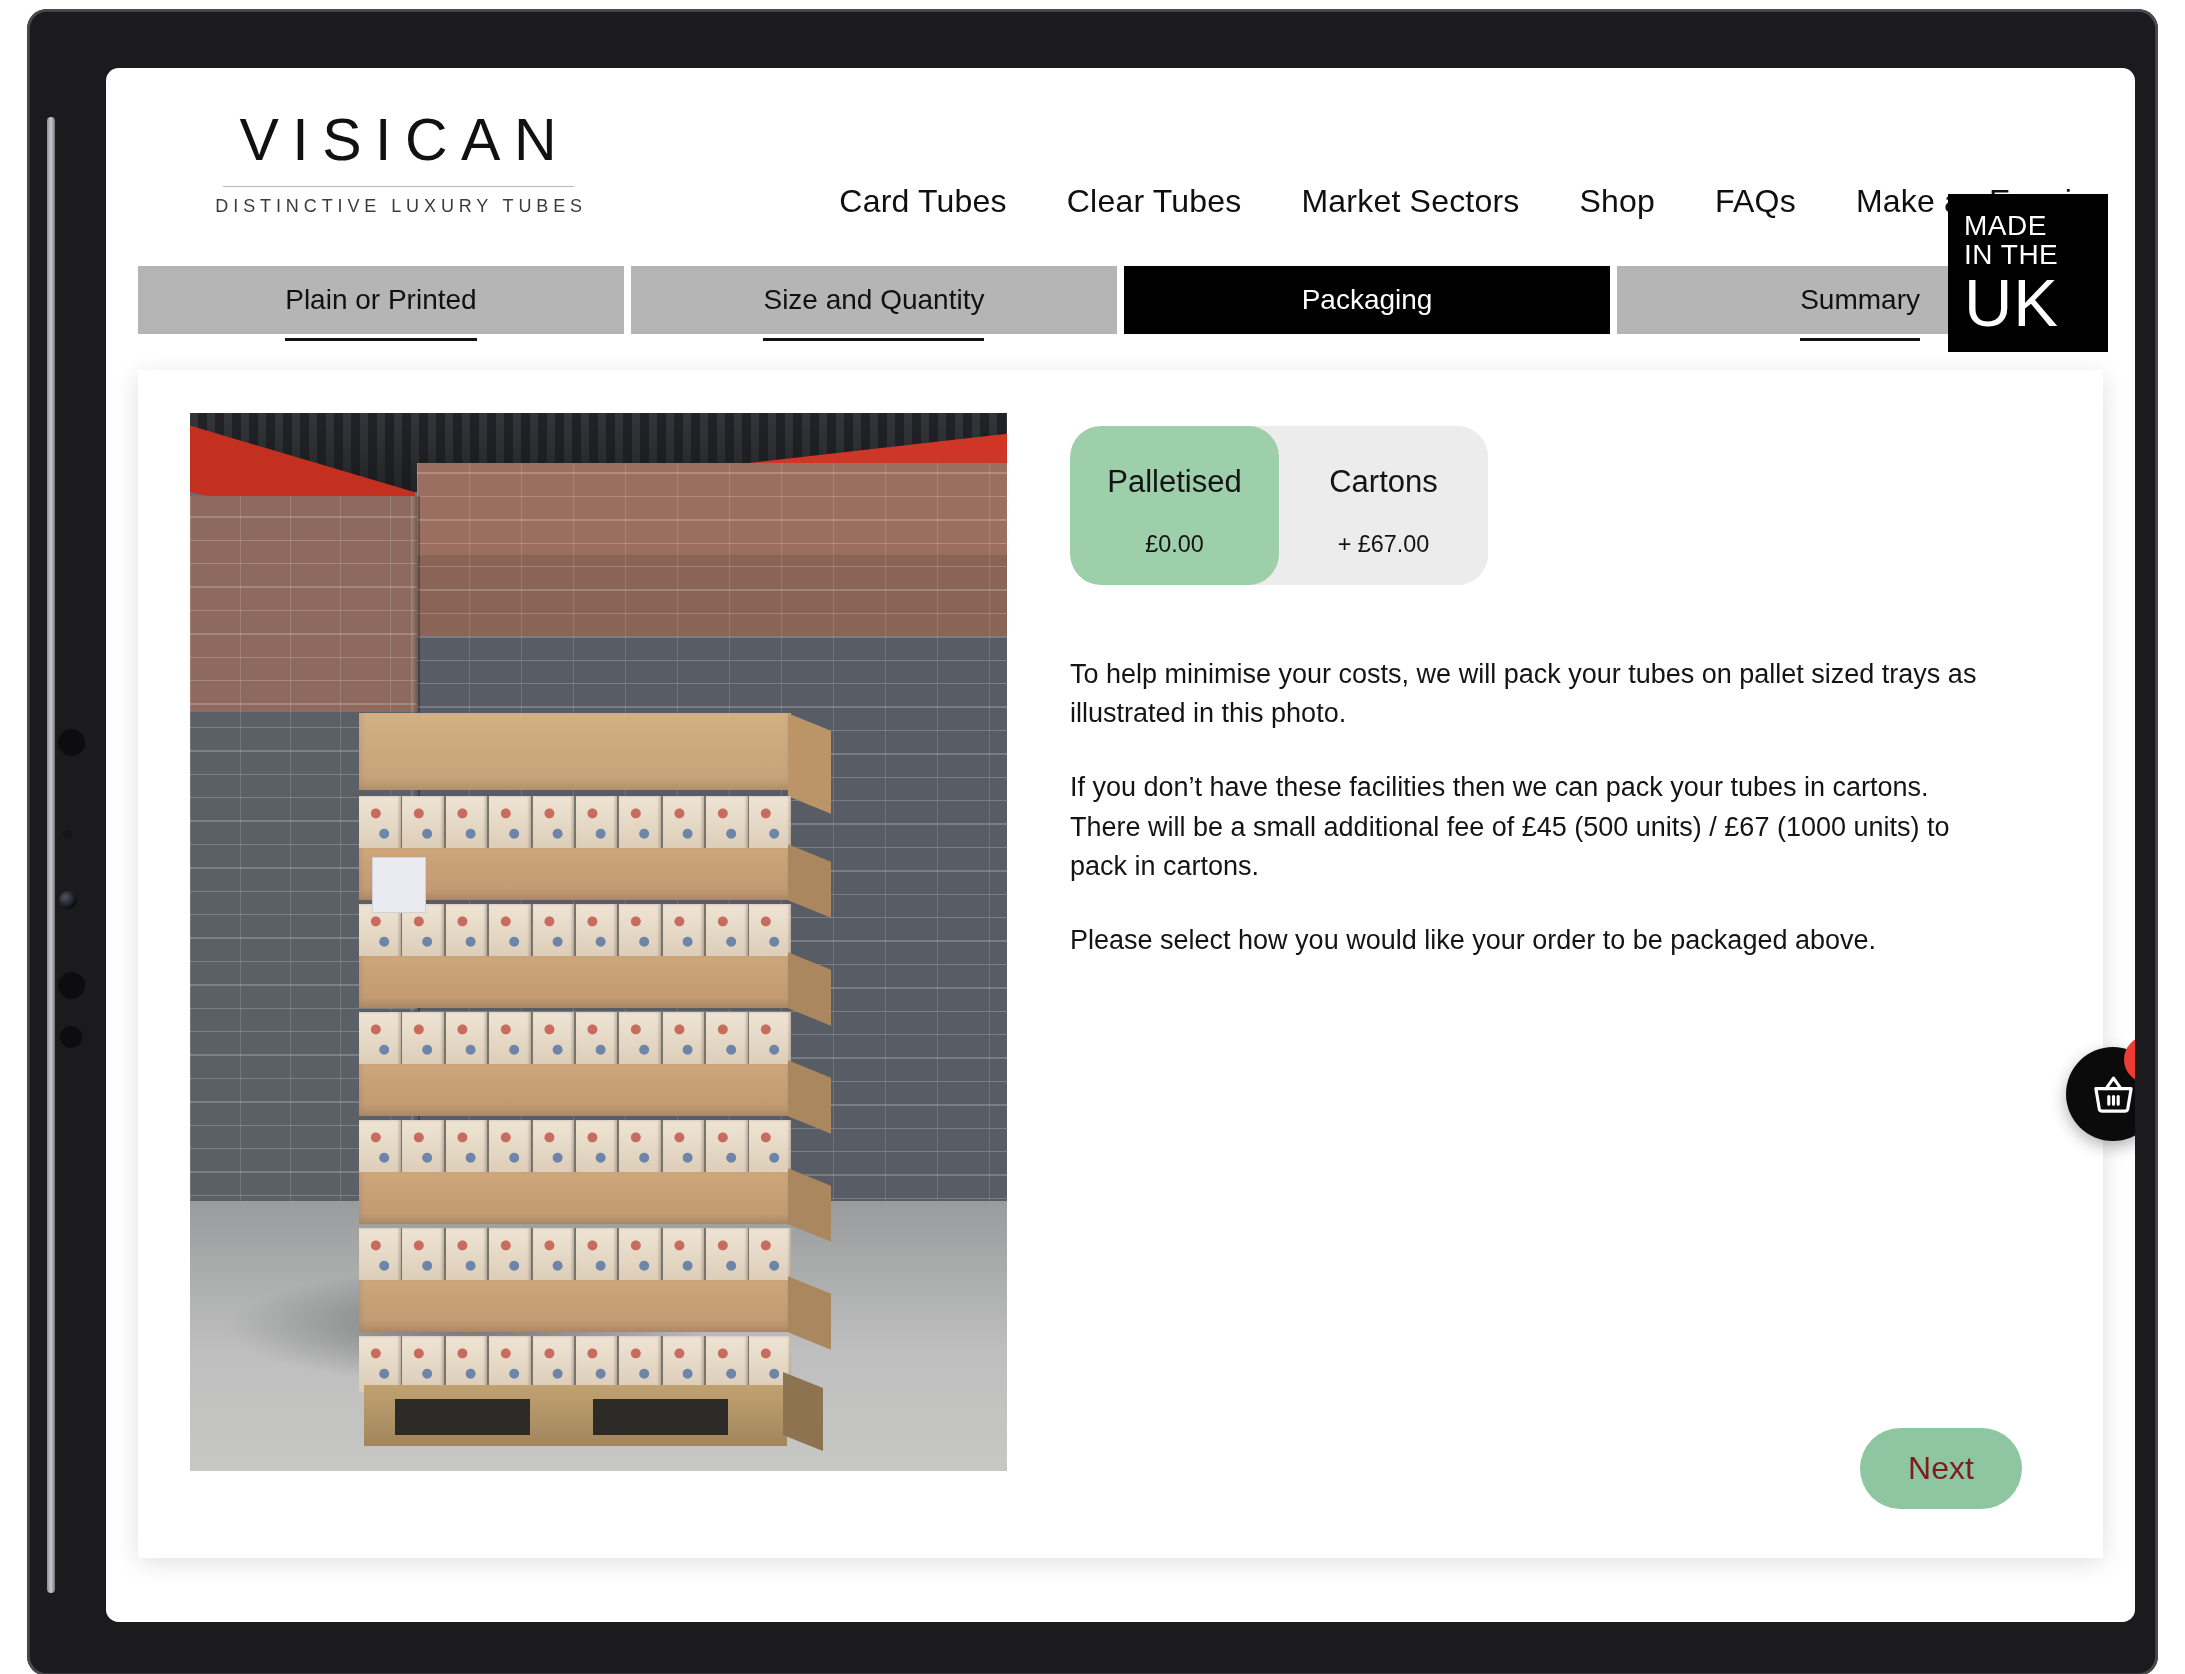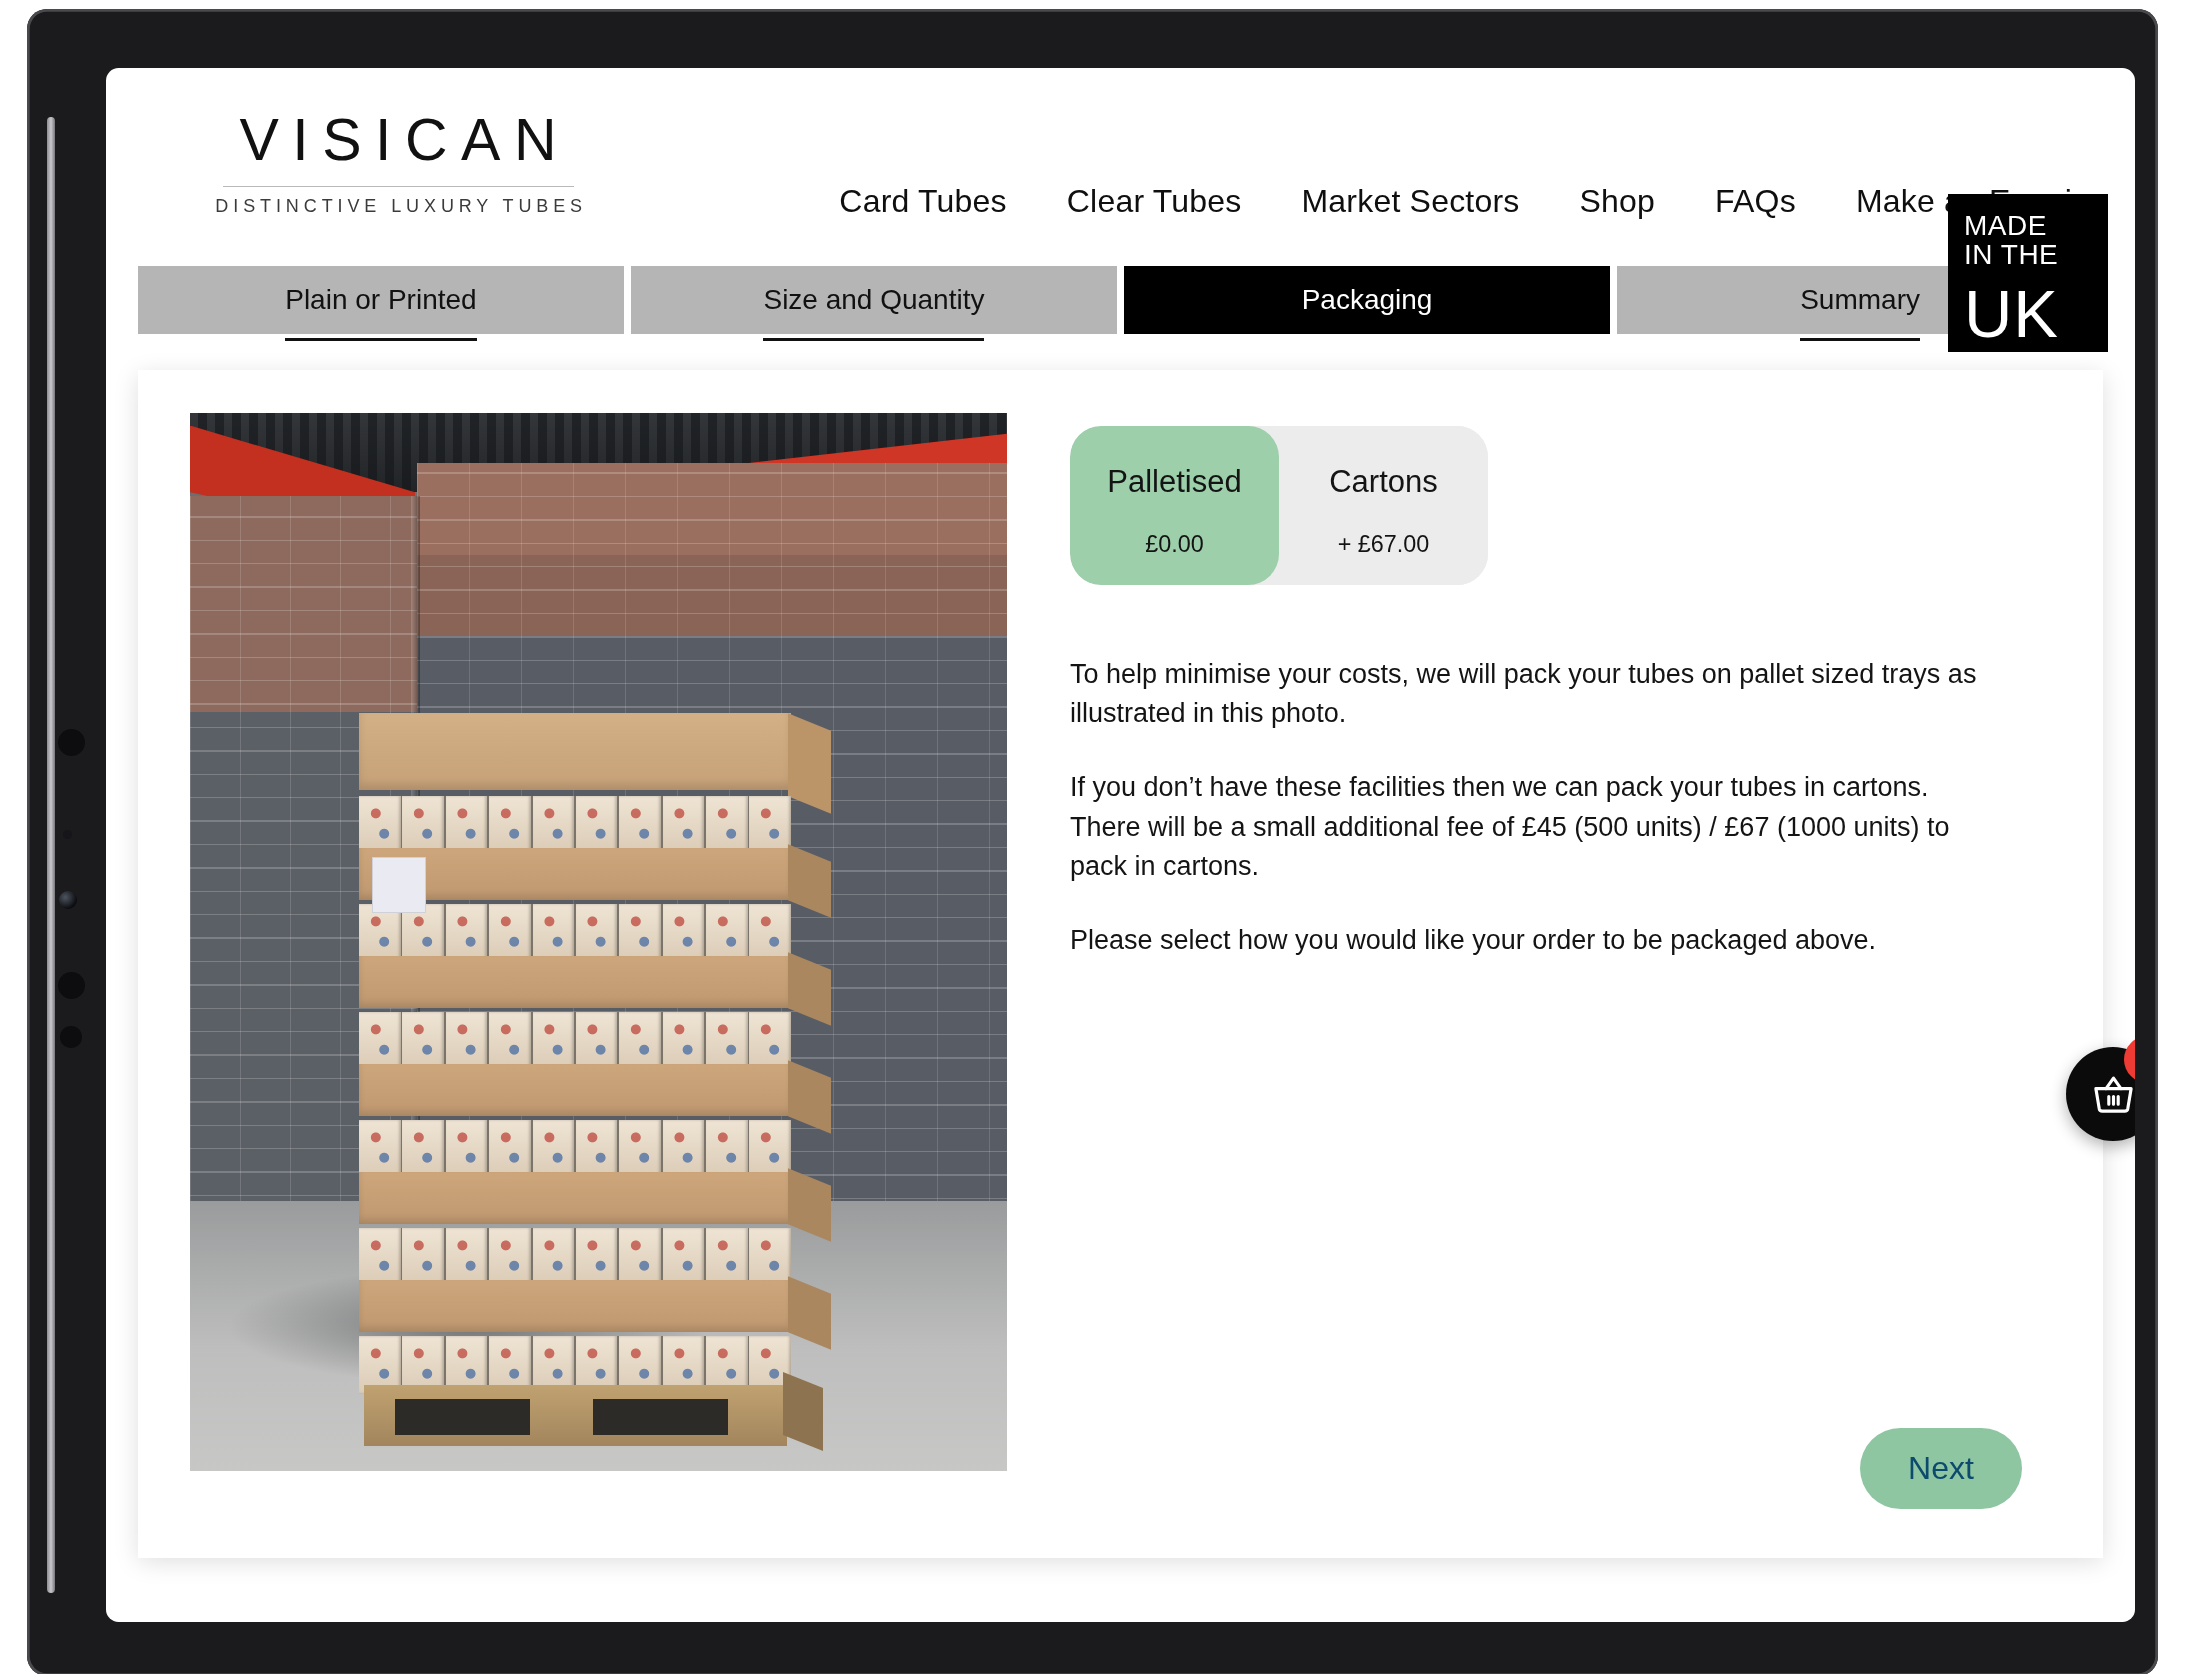--- a/index.html
+++ b/index.html
@@ -132,21 +132,21 @@
   .uk-badge .l1, .uk-badge .l2 {
     font-size: 28px;
     line-height: 1.02;
     letter-spacing: 0.5px;
     font-weight: 400;
   }
   .uk-badge .l3 {
     font-size: 67px;
     line-height: .96;
     font-weight: 400;
-    margin-top: 13px;
+    margin-top: 2px;
     letter-spacing: 0.9px;
   }
 
   
   .steps {
     position: relative;
     margin: 0 0 0 0;
     padding: 0 32px;
     display: flex;
     gap: 7.2px;
@@ -341,21 +341,21 @@
 
   .next-btn {
     position: absolute;
     right: 81px;
     bottom: 49px;
     width: 162px;
     height: 81px;
     border: none;
     border-radius: 41px;
     background: #8fc6a2;
-    color: #0c4a6e;
+    color: #7f1d1d;
     font-size: 32px;
     font-family: "Liberation Sans", sans-serif;
     cursor: pointer;
   }
 
   
   .cart-fab {
     position: absolute;
     right: -25px;
     top: 979px;

